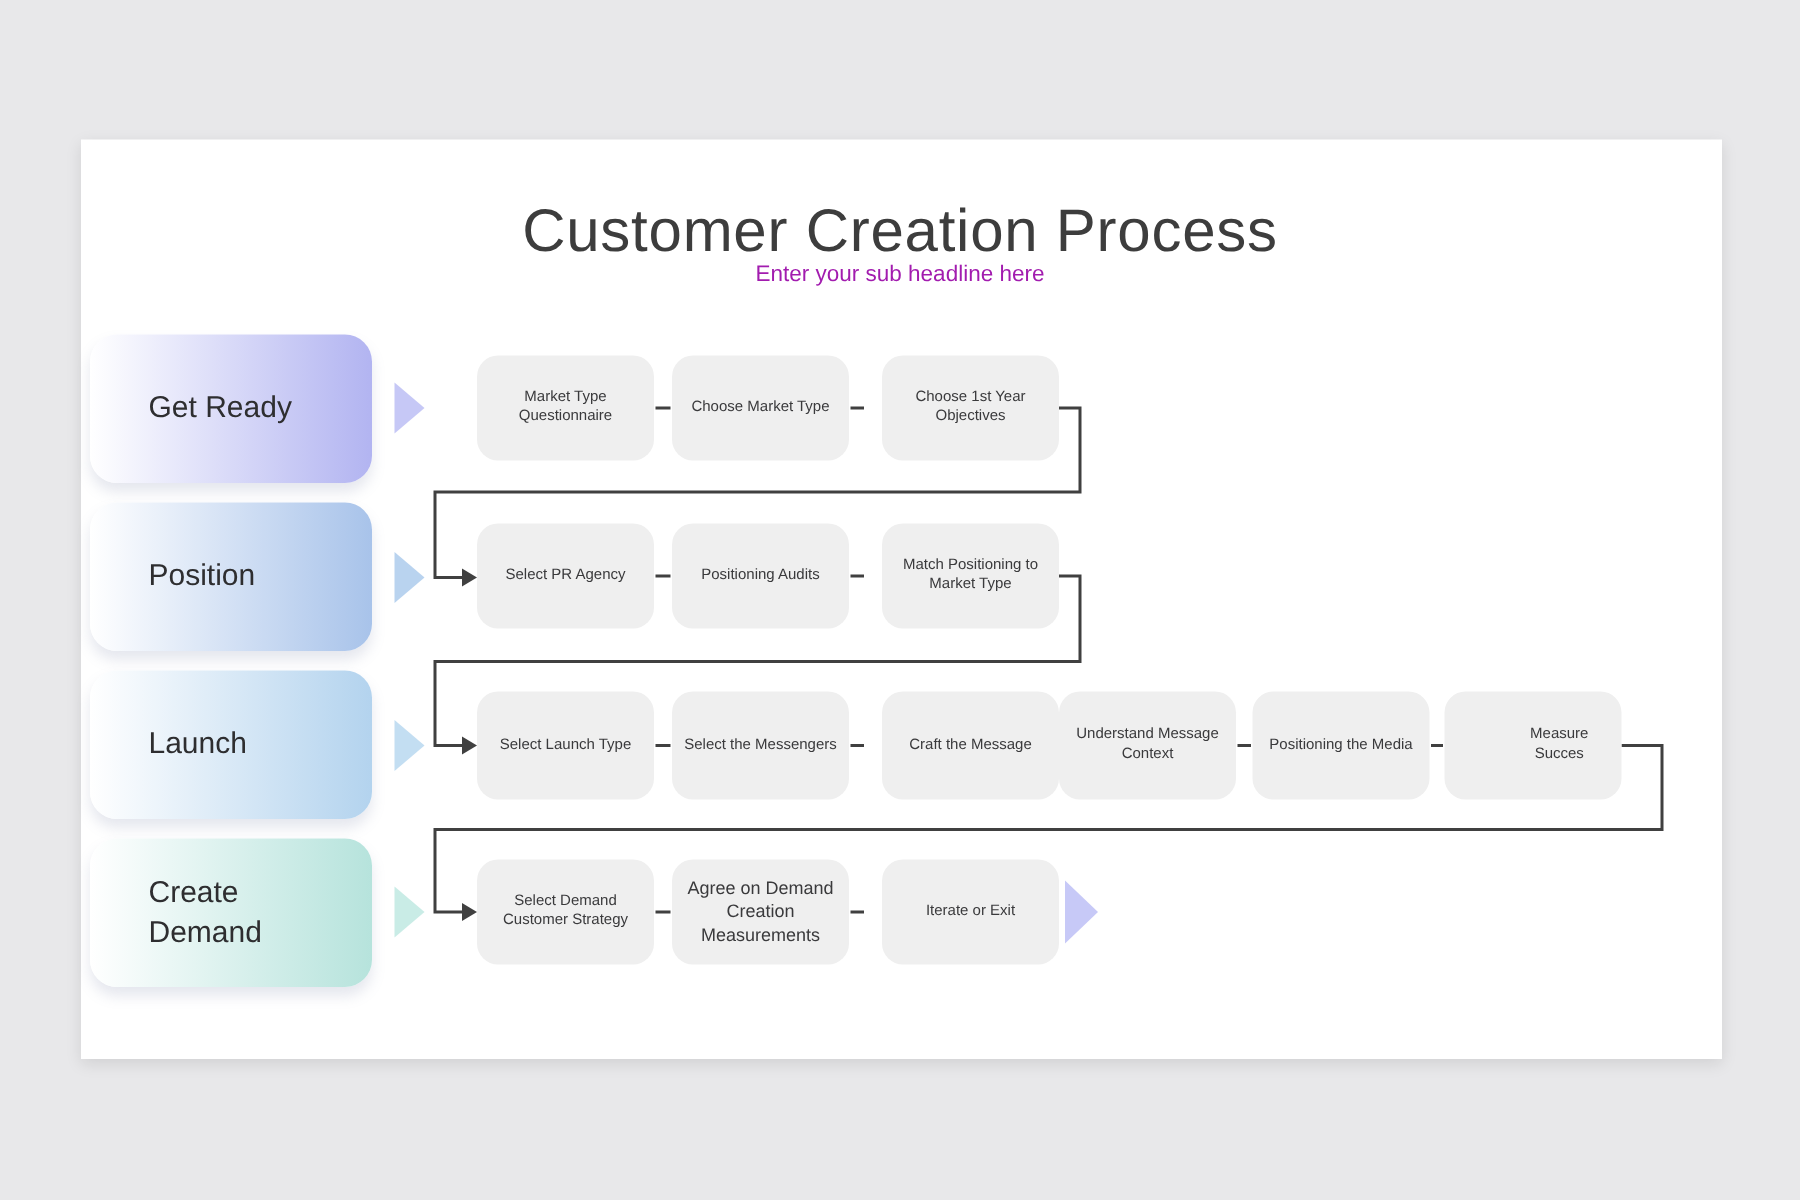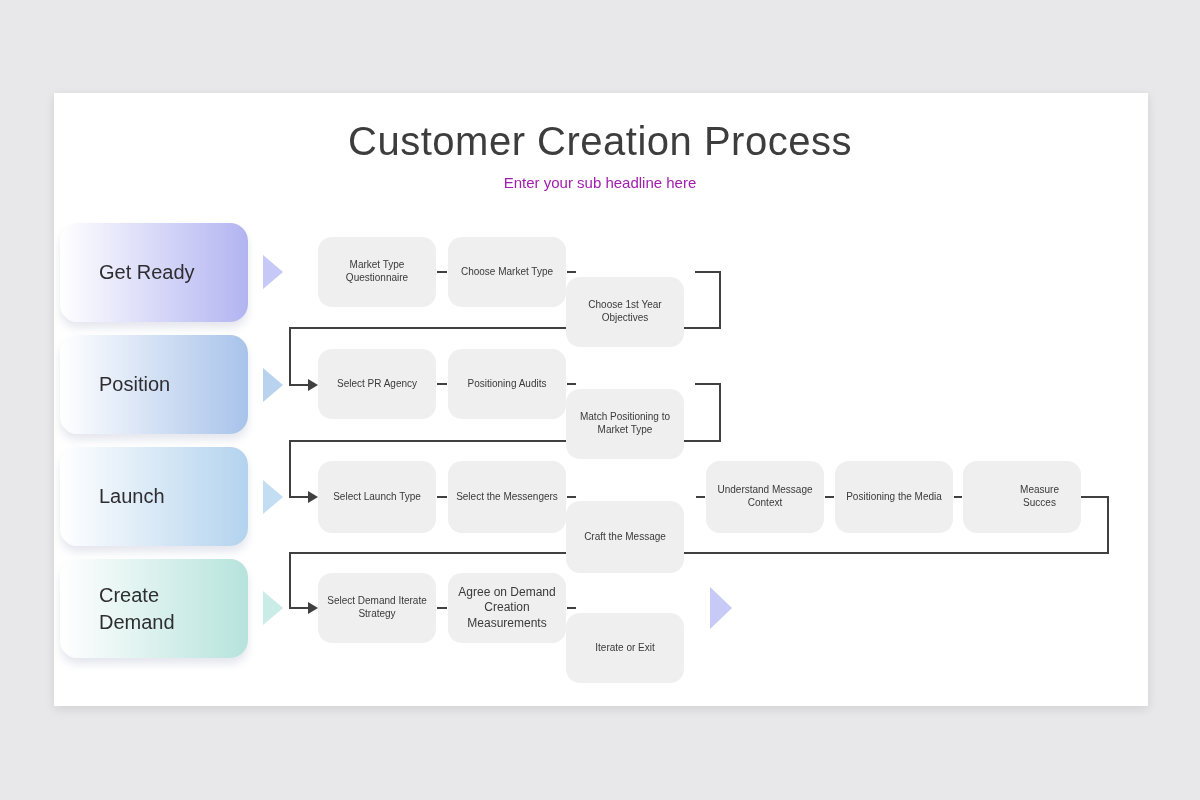--- a/index.html
+++ b/index.html
@@ -15,21 +15,21 @@
   .slide-card {
     position: absolute;
     left: 54px; top: 93px;
     width: 1094px; height: 613px;
     background: #ffffff;
     box-shadow: 0 3px 10px rgba(0,0,0,0.10);
   }
 
   .title {
     position: absolute;
-    left: 0; top: 119px; width: 1200px;
+    left: 0; top: 132px; width: 1200px;
     text-align: center;
     font-size: 40px;
     font-weight: 400;
     color: #3d3d3d;
     letter-spacing: 0.5px;
   }
   .subtitle {
     position: absolute;
     left: 0; top: 174px; width: 1200px;
     text-align: center;
@@ -90,21 +90,21 @@
     line-height: 1.28;
     color: #3a3a3c;
     padding: 4px 6px;
   }
   .row-0 .step { top: 237px; height: 70px; }
   .row-1 .step { top: 349px; height: 70px; }
   .row-2 .step { top: 461px; height: 72px; }
   .row-3 .step { top: 573px; height: 70px; }
   .col-0 { left: 318px; }
   .col-1 { left: 448px; }
-  .col-2 { left: 566px; margin-top: 40px; }
+  .col-2 { left: 588px; }
   .col-3 { left: 706px; }
   .col-4 { left: 835px; }
   .col-5 { left: 963px; padding-left: 41px; }
   .step.small-text { font-size: 12px; line-height: 1.3; }
 
   .connector-layer {
     position: absolute; inset: 0;
     width: 1200px; height: 800px;
     pointer-events: none;
   }
@@ -163,19 +163,19 @@
     <div class="step col-1">Select the Messengers</div>
     <div class="step col-2">Craft the Message</div>
     <div class="step col-3">Understand Message Context</div>
     <div class="step col-4">Positioning the Media</div>
     <div class="step col-5">Measure Succes</div>
   </div>
 
   <div class="stage-3 row-3">
     <div class="stage-label">Create Demand</div>
     <div class="tri tri-3"></div>
-    <div class="step col-0">Select Demand Iterate Strategy</div>
+    <div class="step col-0">Select Demand Customer Strategy</div>
     <div class="step col-1 small-text">Agree on Demand Creation Measurements</div>
     <div class="step col-2">Iterate or Exit</div>
     <div class="tri-end"></div>
   </div>
 
 </div>
 
 </body></html>

